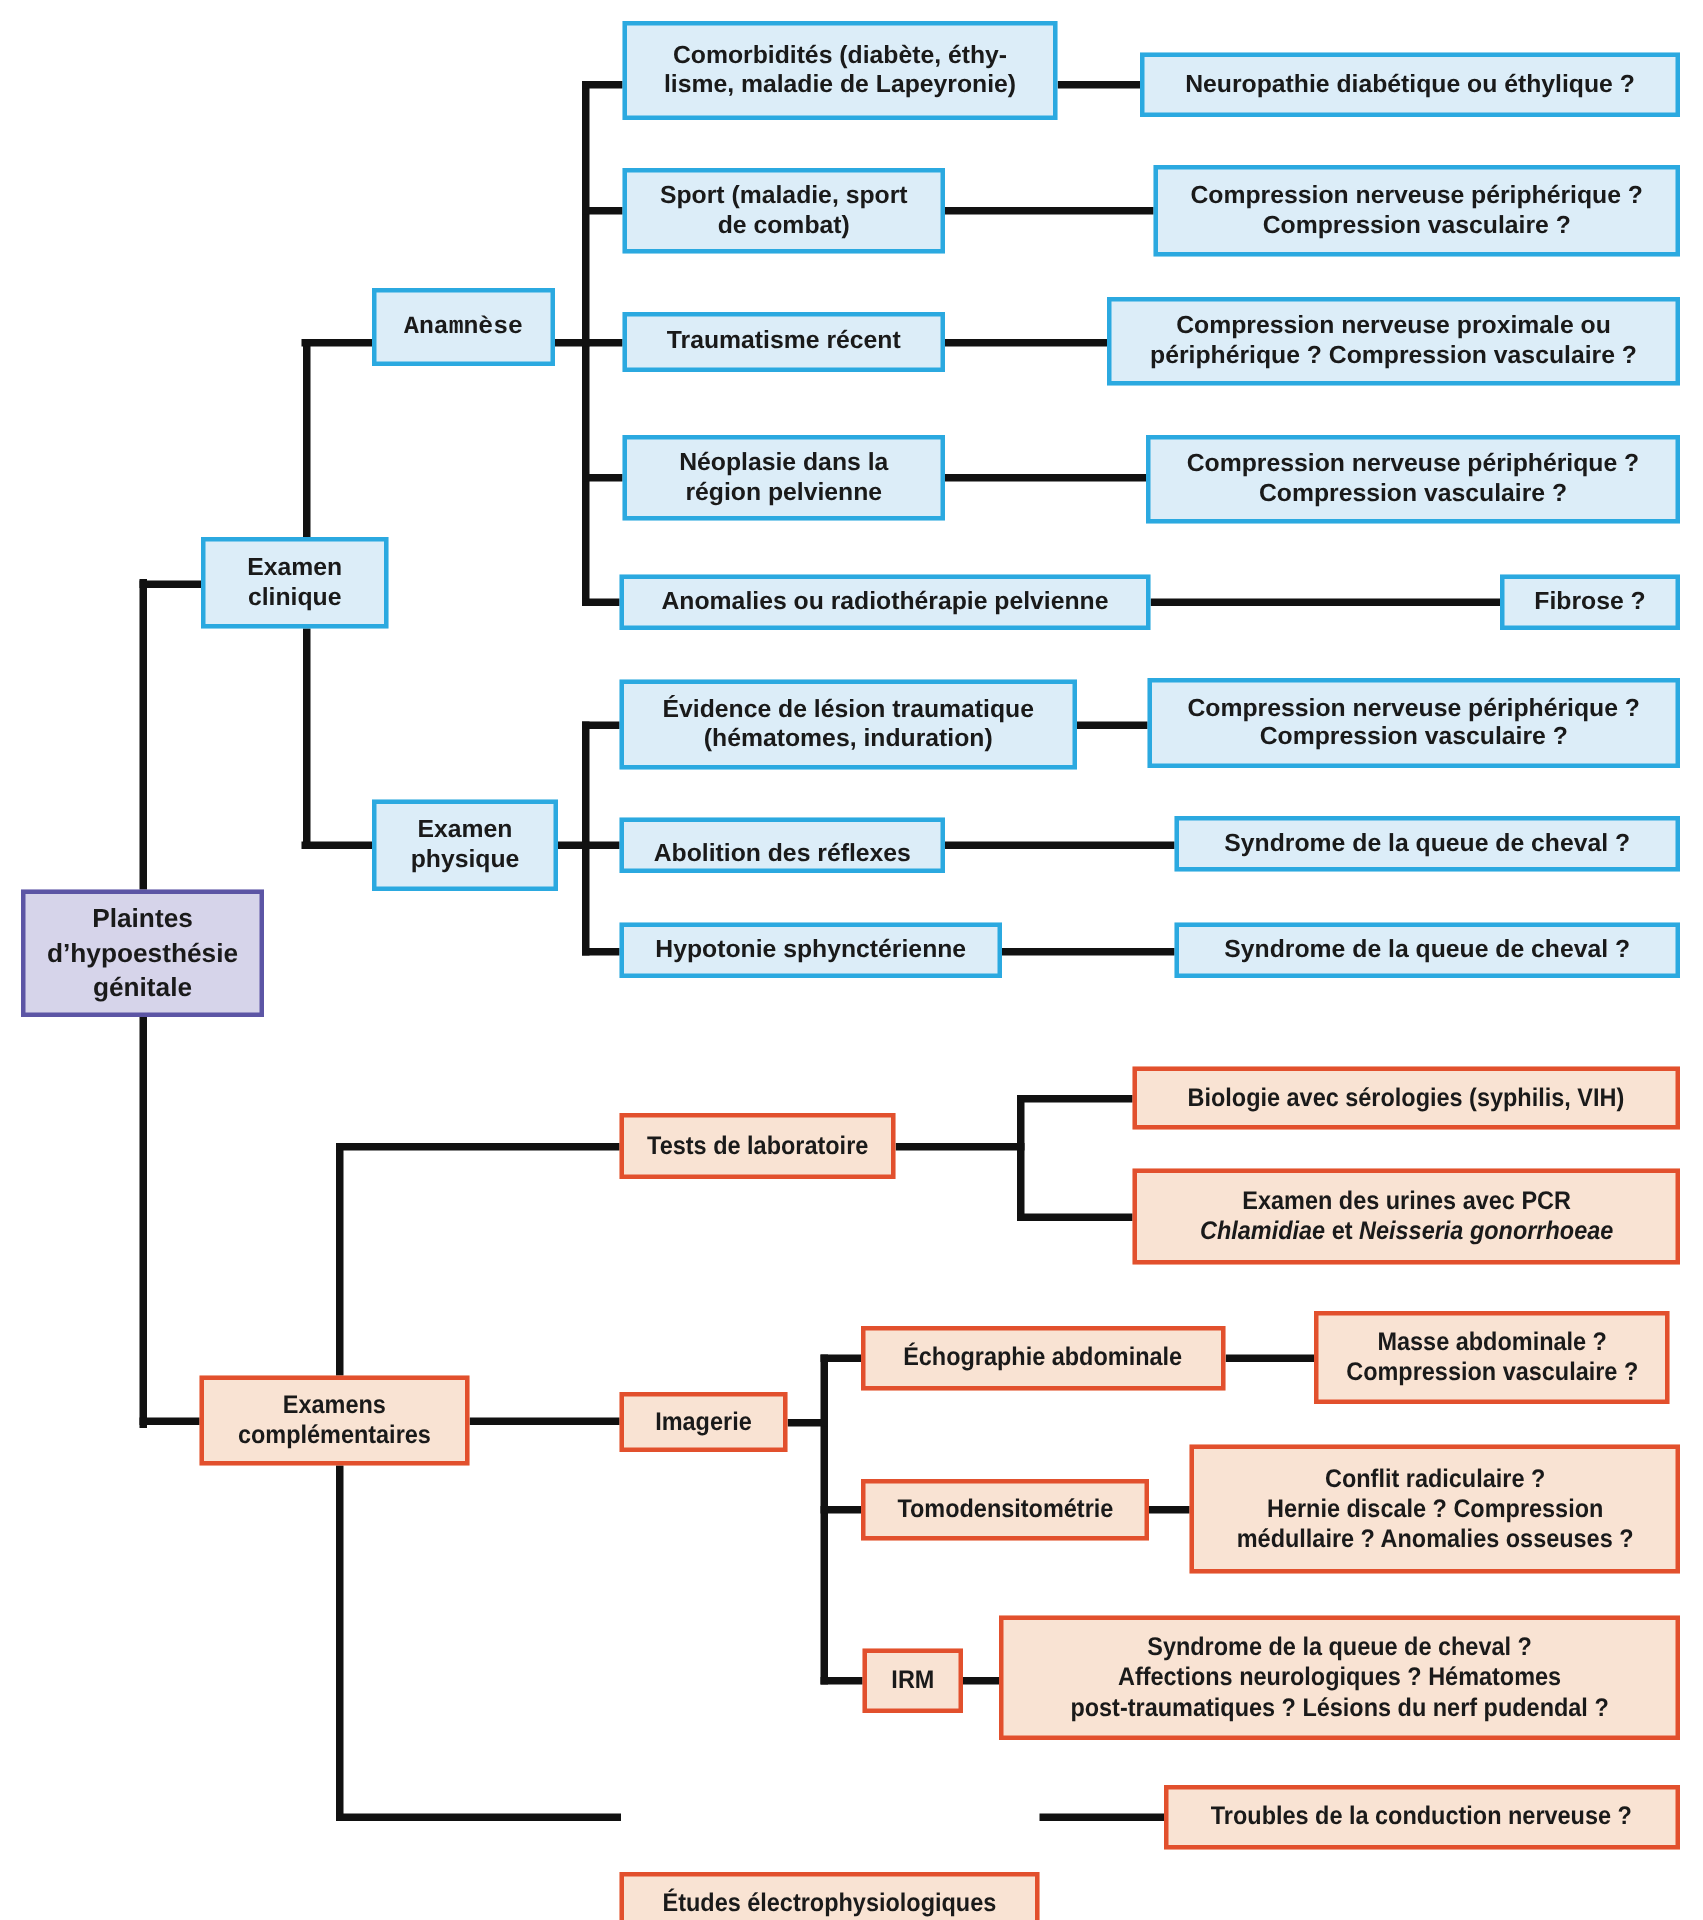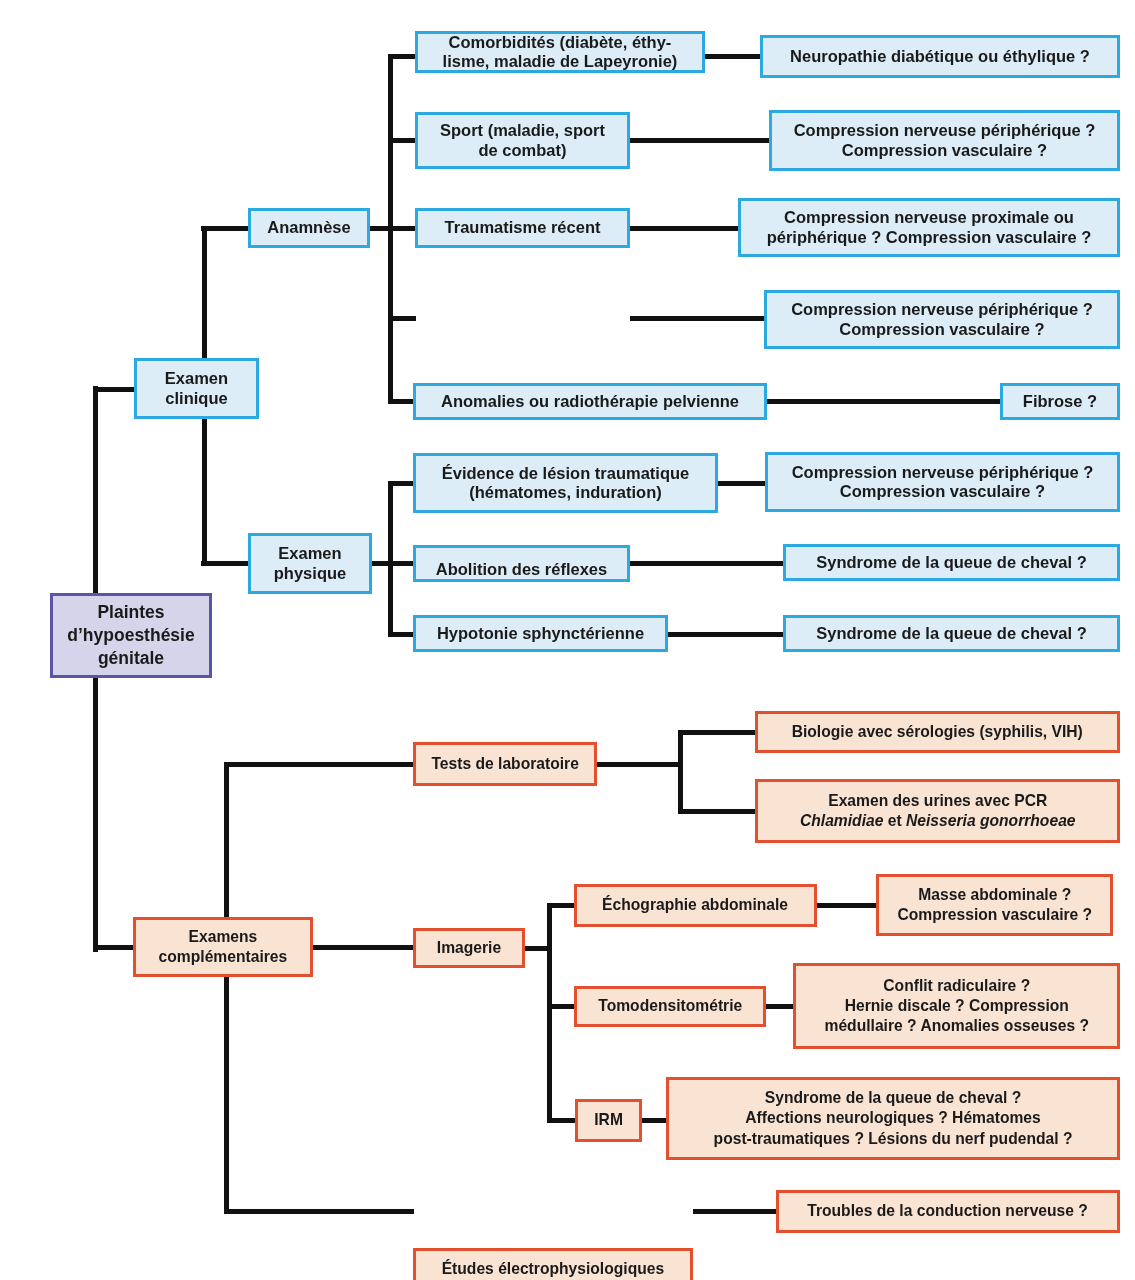--- a/index.html
+++ b/index.html
@@ -9,21 +9,21 @@
   }
   .box{
     position:absolute;box-sizing:border-box;border:3px solid;
     display:flex;align-items:center;justify-content:center;text-align:center;
     font-weight:700;color:var(--text,#1a1a1a);
   }
   .lbl{display:block;white-space:pre;line-height:1.18;}
   .b{background:var(--blue-fill,#dcedf8);border-color:var(--blue-border,#2ba9e0);font-size:16.5px;}
   .o{background:var(--orange-fill,#f9e3d3);border-color:var(--orange-border,#e2502d);font-size:17px;}
   .o .lbl{transform:scaleX(0.92);transform-origin:center;}
-  .p{background:var(--purple-fill,#d6d4ea);border-color:var(--purple-border,#5c55a5);font-size:17.5px;margin-left:36px;}
+  .p{background:var(--purple-fill,#d6d4ea);border-color:var(--purple-border,#5c55a5);font-size:17.5px;}
   .p .lbl{line-height:1.3;}
   .hline,.vline{position:absolute;background:var(--connector,#111111);}
   .hline{height:5px;}
   .vline{width:5px;}
   .it{font-style:italic;}
 </style>
 </head>
 <body>
 
 <div class="canvas">
@@ -76,25 +76,25 @@
   <div class="box p" style="left:14px;top:593px;width:162px;height:85px;">
     <span class="lbl">Plaintes
 d’hypoesthésie
 génitale</span>
   </div>
 
   <div class="box b" style="left:134px;top:358px;width:125px;height:61px;">
     <span class="lbl">Examen
 clinique</span>
   </div>
-  <div class="box b" style="left:248px;top:208px;width:122px;height:40px;">
+  <div class="box b" style="left:248px;top:192px;width:122px;height:52px;font-family:Liberation Mono, monospace;">
     <span class="lbl">Anamnèse</span>
   </div>
 
-  <div class="box b" style="left:415px;top:31px;width:290px;height:42px;">
+  <div class="box b" style="left:415px;top:14px;width:290px;height:66px;">
     <span class="lbl">Comorbidités (diabète, éthy-
 lisme, maladie de Lapeyronie)</span>
   </div>
   <div class="box b" style="left:760px;top:35px;width:360px;height:43px;">
     <span class="lbl">Neuropathie diabétique ou éthylique ?</span>
   </div>
 
   <div class="box b" style="left:415px;top:112px;width:215px;height:57px;">
     <span class="lbl">Sport (maladie, sport
 de combat)</span>
@@ -105,20 +105,24 @@
   </div>
 
   <div class="box b" style="left:415px;top:208px;width:215px;height:40px;">
     <span class="lbl">Traumatisme récent</span>
   </div>
   <div class="box b" style="left:738px;top:198px;width:382px;height:59px;">
     <span class="lbl">Compression nerveuse proximale ou
 périphérique ? Compression vasculaire ?</span>
   </div>
 
+  <div class="box b" style="left:415px;top:290px;width:215px;height:57px;">
+    <span class="lbl">Néoplasie dans la
+région pelvienne</span>
+  </div>
   <div class="box b" style="left:764px;top:290px;width:356px;height:59px;">
     <span class="lbl">Compression nerveuse périphérique ?
 Compression vasculaire ?</span>
   </div>
 
   <div class="box b" style="left:413px;top:383px;width:354px;height:37px;">
     <span class="lbl">Anomalies ou radiothérapie pelvienne</span>
   </div>
   <div class="box b" style="left:1000px;top:383px;width:120px;height:37px;">
     <span class="lbl">Fibrose ?</span>

